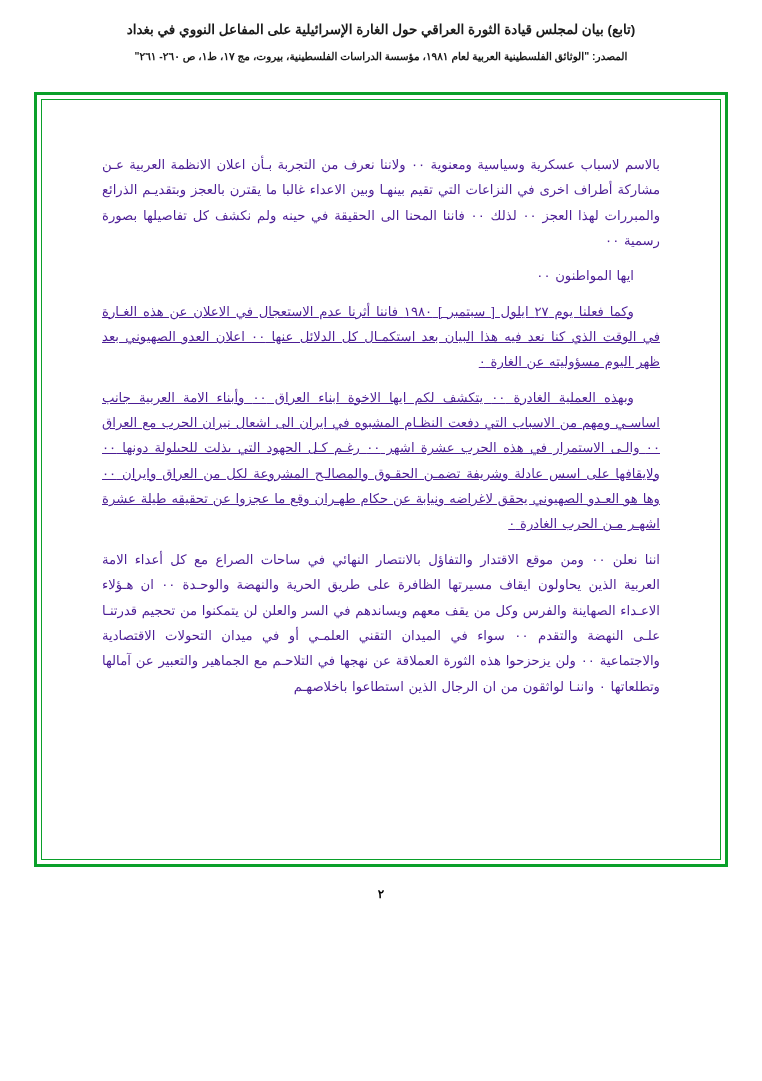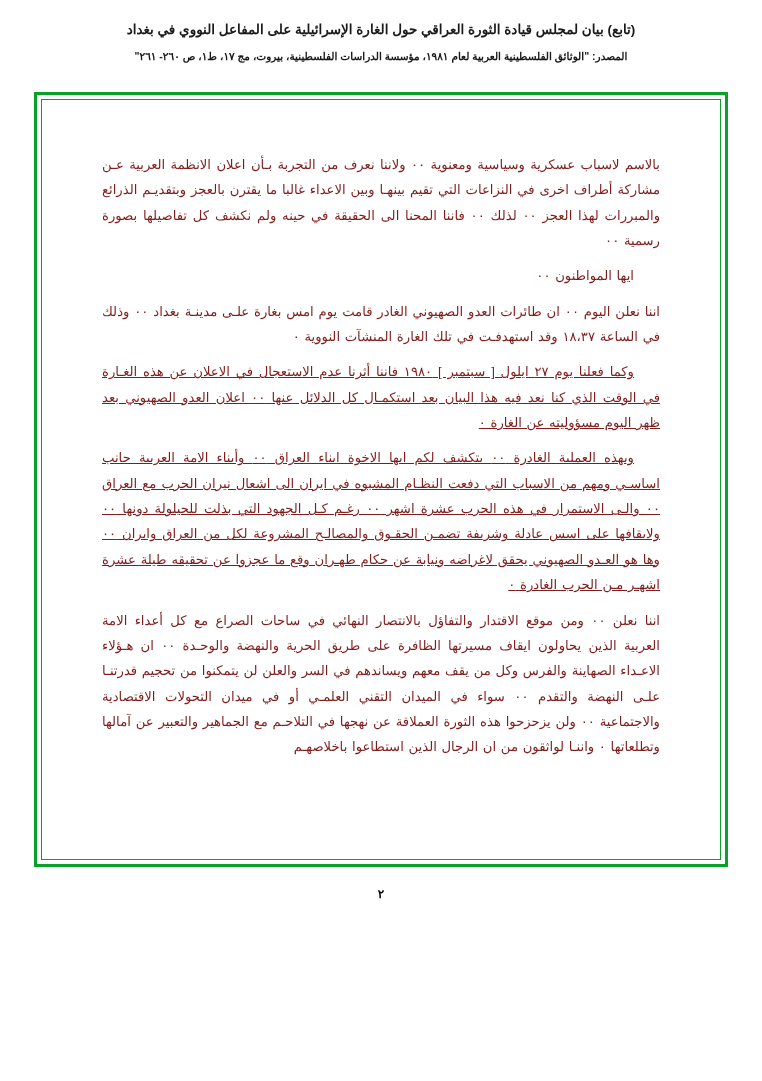--- a/index.html
+++ b/index.html
@@ -60,21 +60,21 @@
   }
   .body-text {
     padding: 52px 60px 20px 60px;
     direction: rtl;
     text-align: justify;
     text-align-last: right;
   }
   .para {
     font-size: 13.2px;
     line-height: 1.92;
-    color: #7f1d1d;
+    color: #4c1d95;
     margin: 0 0 0 0;
     text-align: justify;
     text-align-last: right;
     word-spacing: 1px;
   }
   .para.indent {
     text-indent: 26px;
   }
   .para + .para {
     margin-top: 10px;
@@ -102,21 +102,20 @@
   <div class="header">
     <div class="header-title">(تابع) بيان لمجلس قيادة الثورة العراقي حول الغارة الإسرائيلية على المفاعل النووي في بغداد</div>
     <div class="header-source">المصدر: "الوثائق الفلسطينية العربية لعام ١٩٨١، مؤسسة الدراسات الفلسطينية، بيروت، مج ١٧، ط١، ص ٢٦٠- ٢٦١"</div>
   </div>
 
   <div class="frame">
     <div class="frame-inner">
       <div class="body-text">
         <p class="para">بالاسم لاسباب عسكرية وسياسية ومعنوية ٠٠ ولاننا نعرف من التجربة بـأن اعلان الانظمة العربية عـن مشاركة أطراف اخرى في النزاعات التي تقيم بينهـا وبين الاعداء غالبا ما يقترن بالعجز وبتقديـم الذرائع والمبررات لهذا العجز ٠٠ لذلك ٠٠ فاننا المحنا الى الحقيقة في حينه ولم نكشف كل تفاصيلها بصورة رسمية ٠٠</p>
         <p class="para indent">ايها المواطنون ٠٠</p>
-        <p class="para">اننا نعلن اليوم ٠٠ ان طائرات العدو الصهيوني الغادر قامت يوم امس بغارة علـى مدينـة بغداد ٠٠ وذلك في الساعة ١٨،٣٧ وقد استهدفـت في تلك الغارة المنشآت النووية ٠</p>
         <p class="para indent gap">وكما فعلنا يوم ٢٧ ايلول [ سبتمبر ] ١٩٨٠ فاننا أثرنا عدم الاستعجال في الاعلان عن هذه الغـارة في الوقت الذي كنا نعد فيه هذا البيان بعد استكمـال كل الدلائل عنها ٠٠ اعلان العدو الصهيوني بعد ظهر اليوم مسؤوليته عن الغارة ٠</p>
         <p class="para indent gap">وبهذه العملية الغادرة ٠٠ يتكشف لكم ايها الاخوة ابناء العراق ٠٠ وأبناء الامة العربية جانب اساسـي ومهم من الاسباب التي دفعت النظـام المشبوه في ايران الى اشعال نيران الحرب مع العراق ٠٠ والـى الاستمرار في هذه الحرب عشرة اشهر ٠٠ رغـم كـل الجهود التي بذلت للحيلولة دونها ٠٠ ولايقافها على اسس عادلة وشريفة تضمـن الحقـوق والمصالـح المشروعة لكل من العراق وايران ٠٠ وها هو العـدو الصهيوني يحقق لاغراضه ونيابة عن حكام طهـران وقع ما عجزوا عن تحقيقه طيلة عشرة اشهـر مـن الحرب الغادرة ٠</p>
         <p class="para">اننا نعلن ٠٠ ومن موقع الاقتدار والتفاؤل بالانتصار النهائي في ساحات الصراع مع كل أعداء الامة العربية الذين يحاولون ايقاف مسيرتها الظافرة على طريق الحرية والنهضة والوحـدة ٠٠ ان هـؤلاء الاعـداء الصهاينة والفرس وكل من يقف معهم ويساندهم في السر والعلن لن يتمكنوا من تحجيم قدرتنـا علـى النهضة والتقدم ٠٠ سواء في الميدان التقني العلمـي أو في ميدان التحولات الاقتصادية والاجتماعية ٠٠ ولن يزحزحوا هذه الثورة العملاقة عن نهجها في التلاحـم مع الجماهير والتعبير عن آمالها وتطلعاتها ٠ واننـا لواثقون من ان الرجال الذين استطاعوا باخلاصهـم</p>
       </div>
     </div>
   </div>
 
   <div class="page-number">٢</div>
 
 </div>

